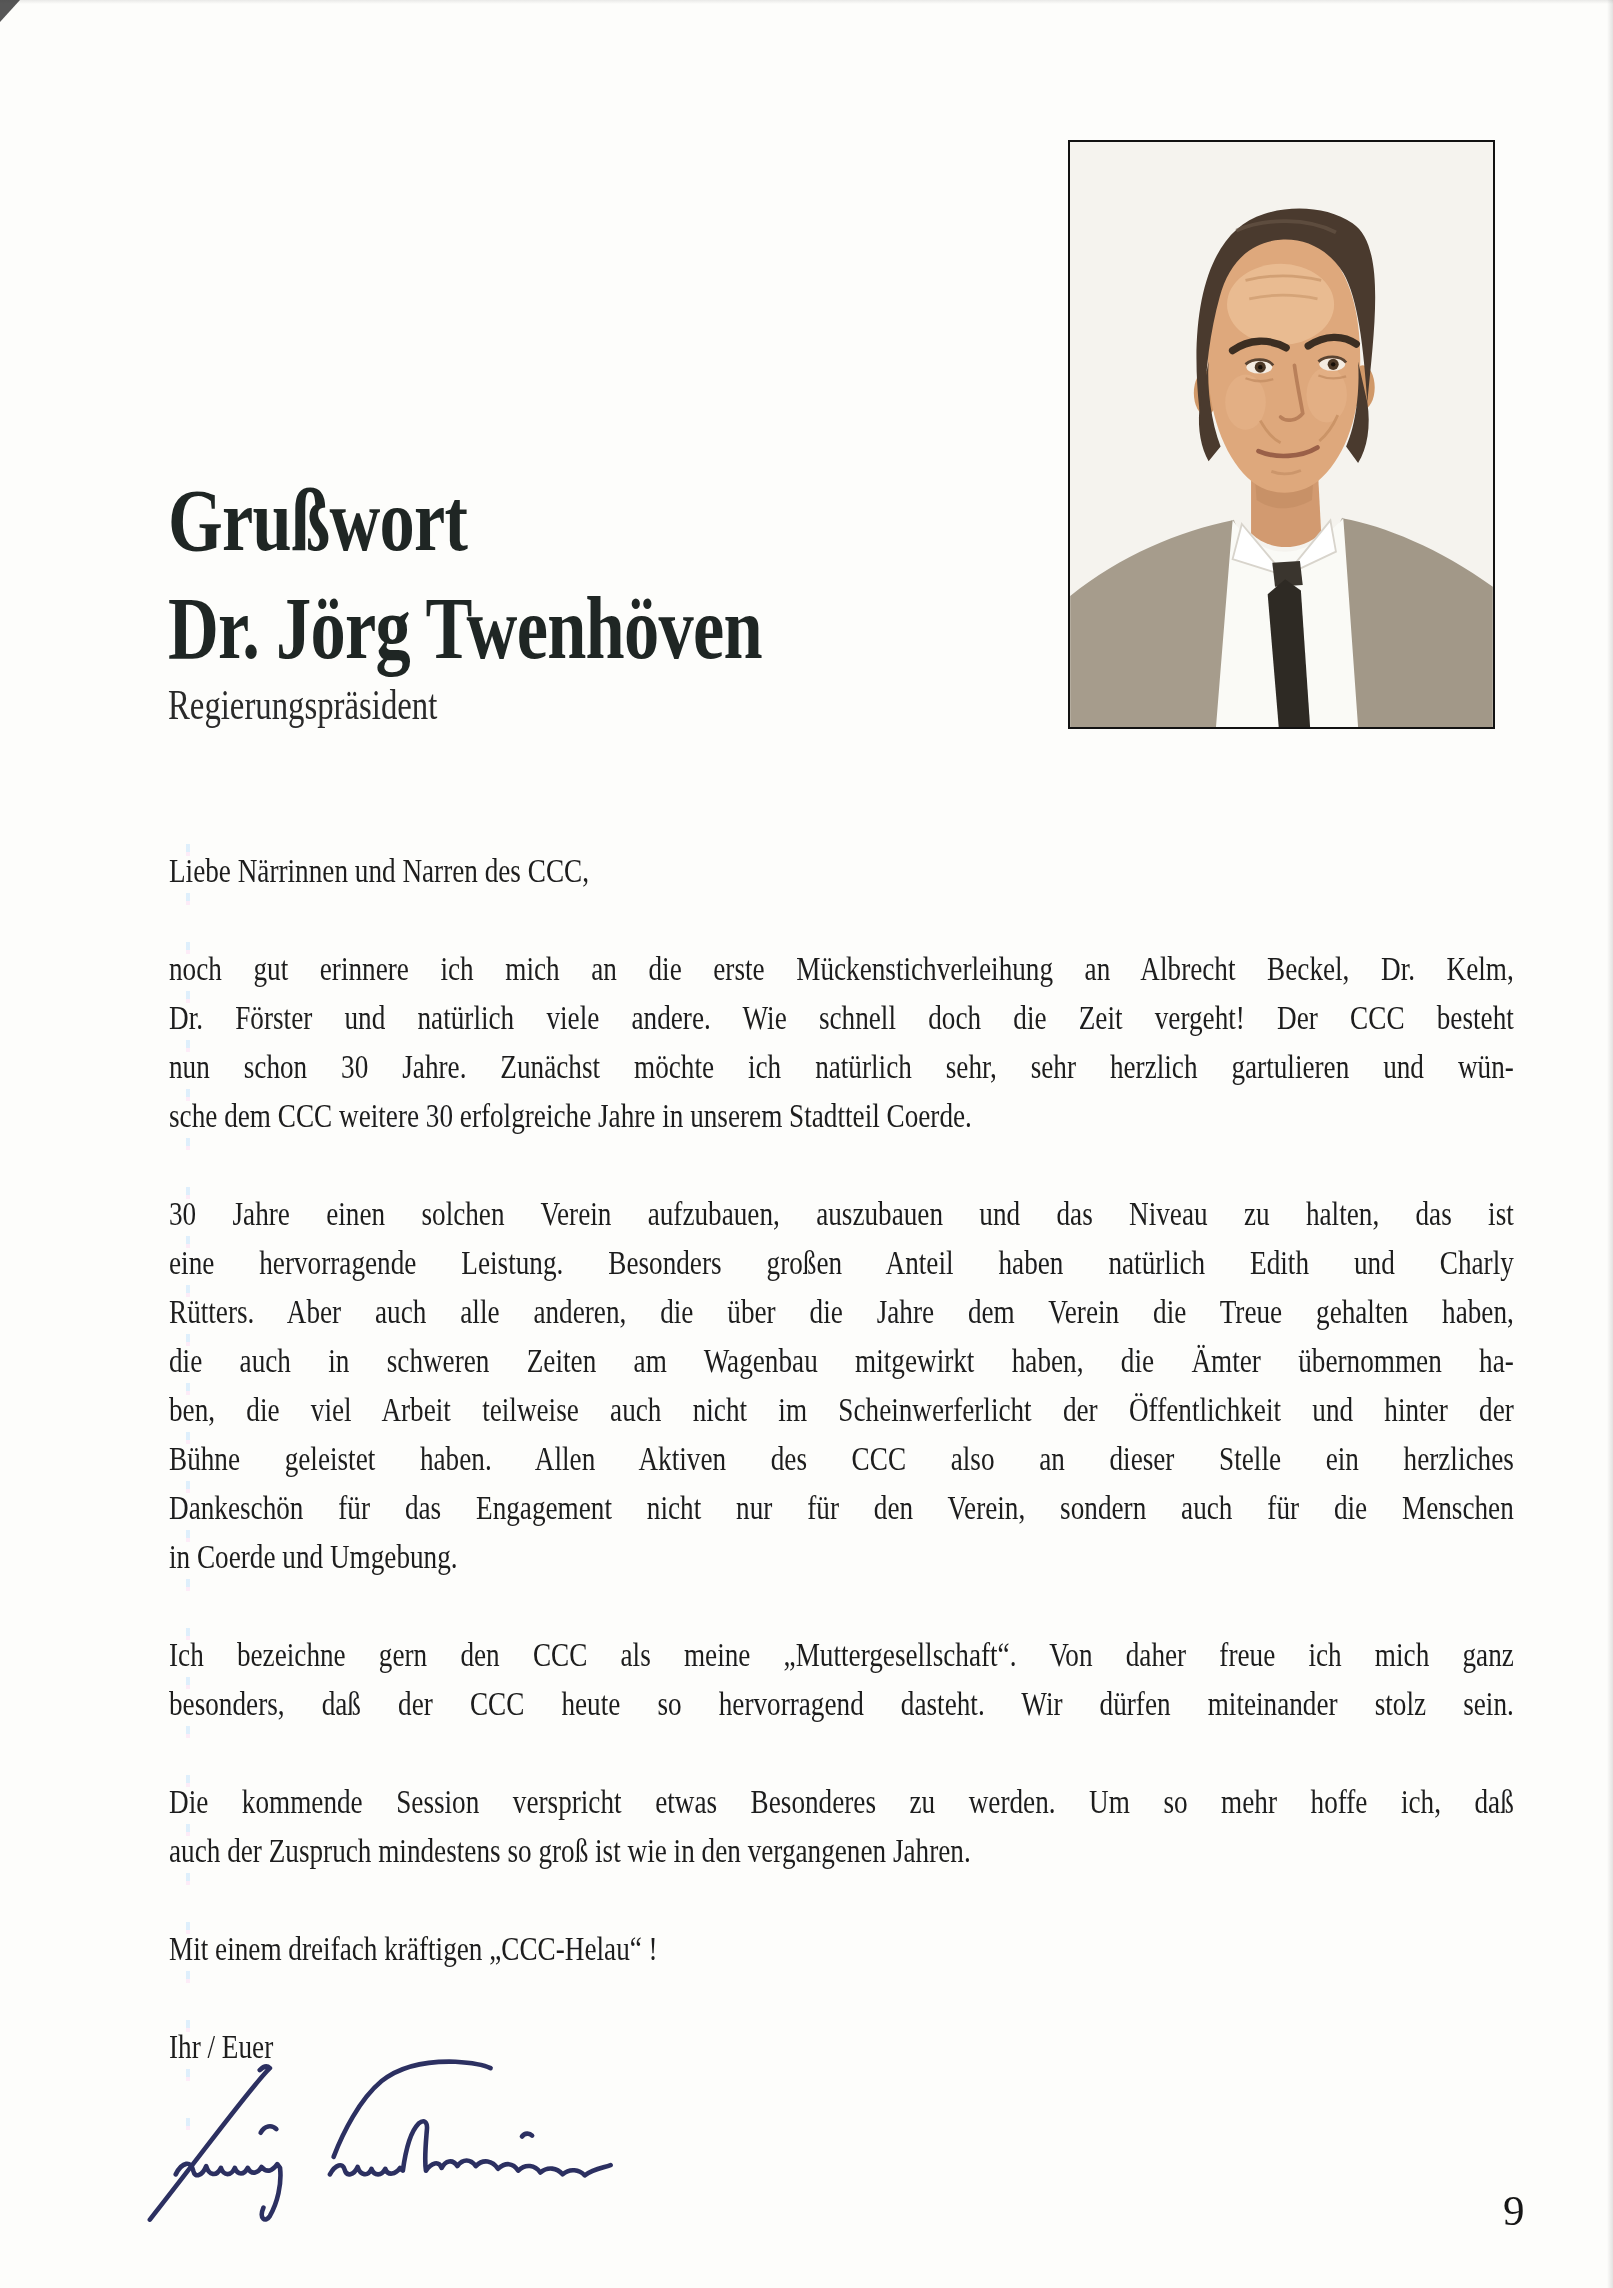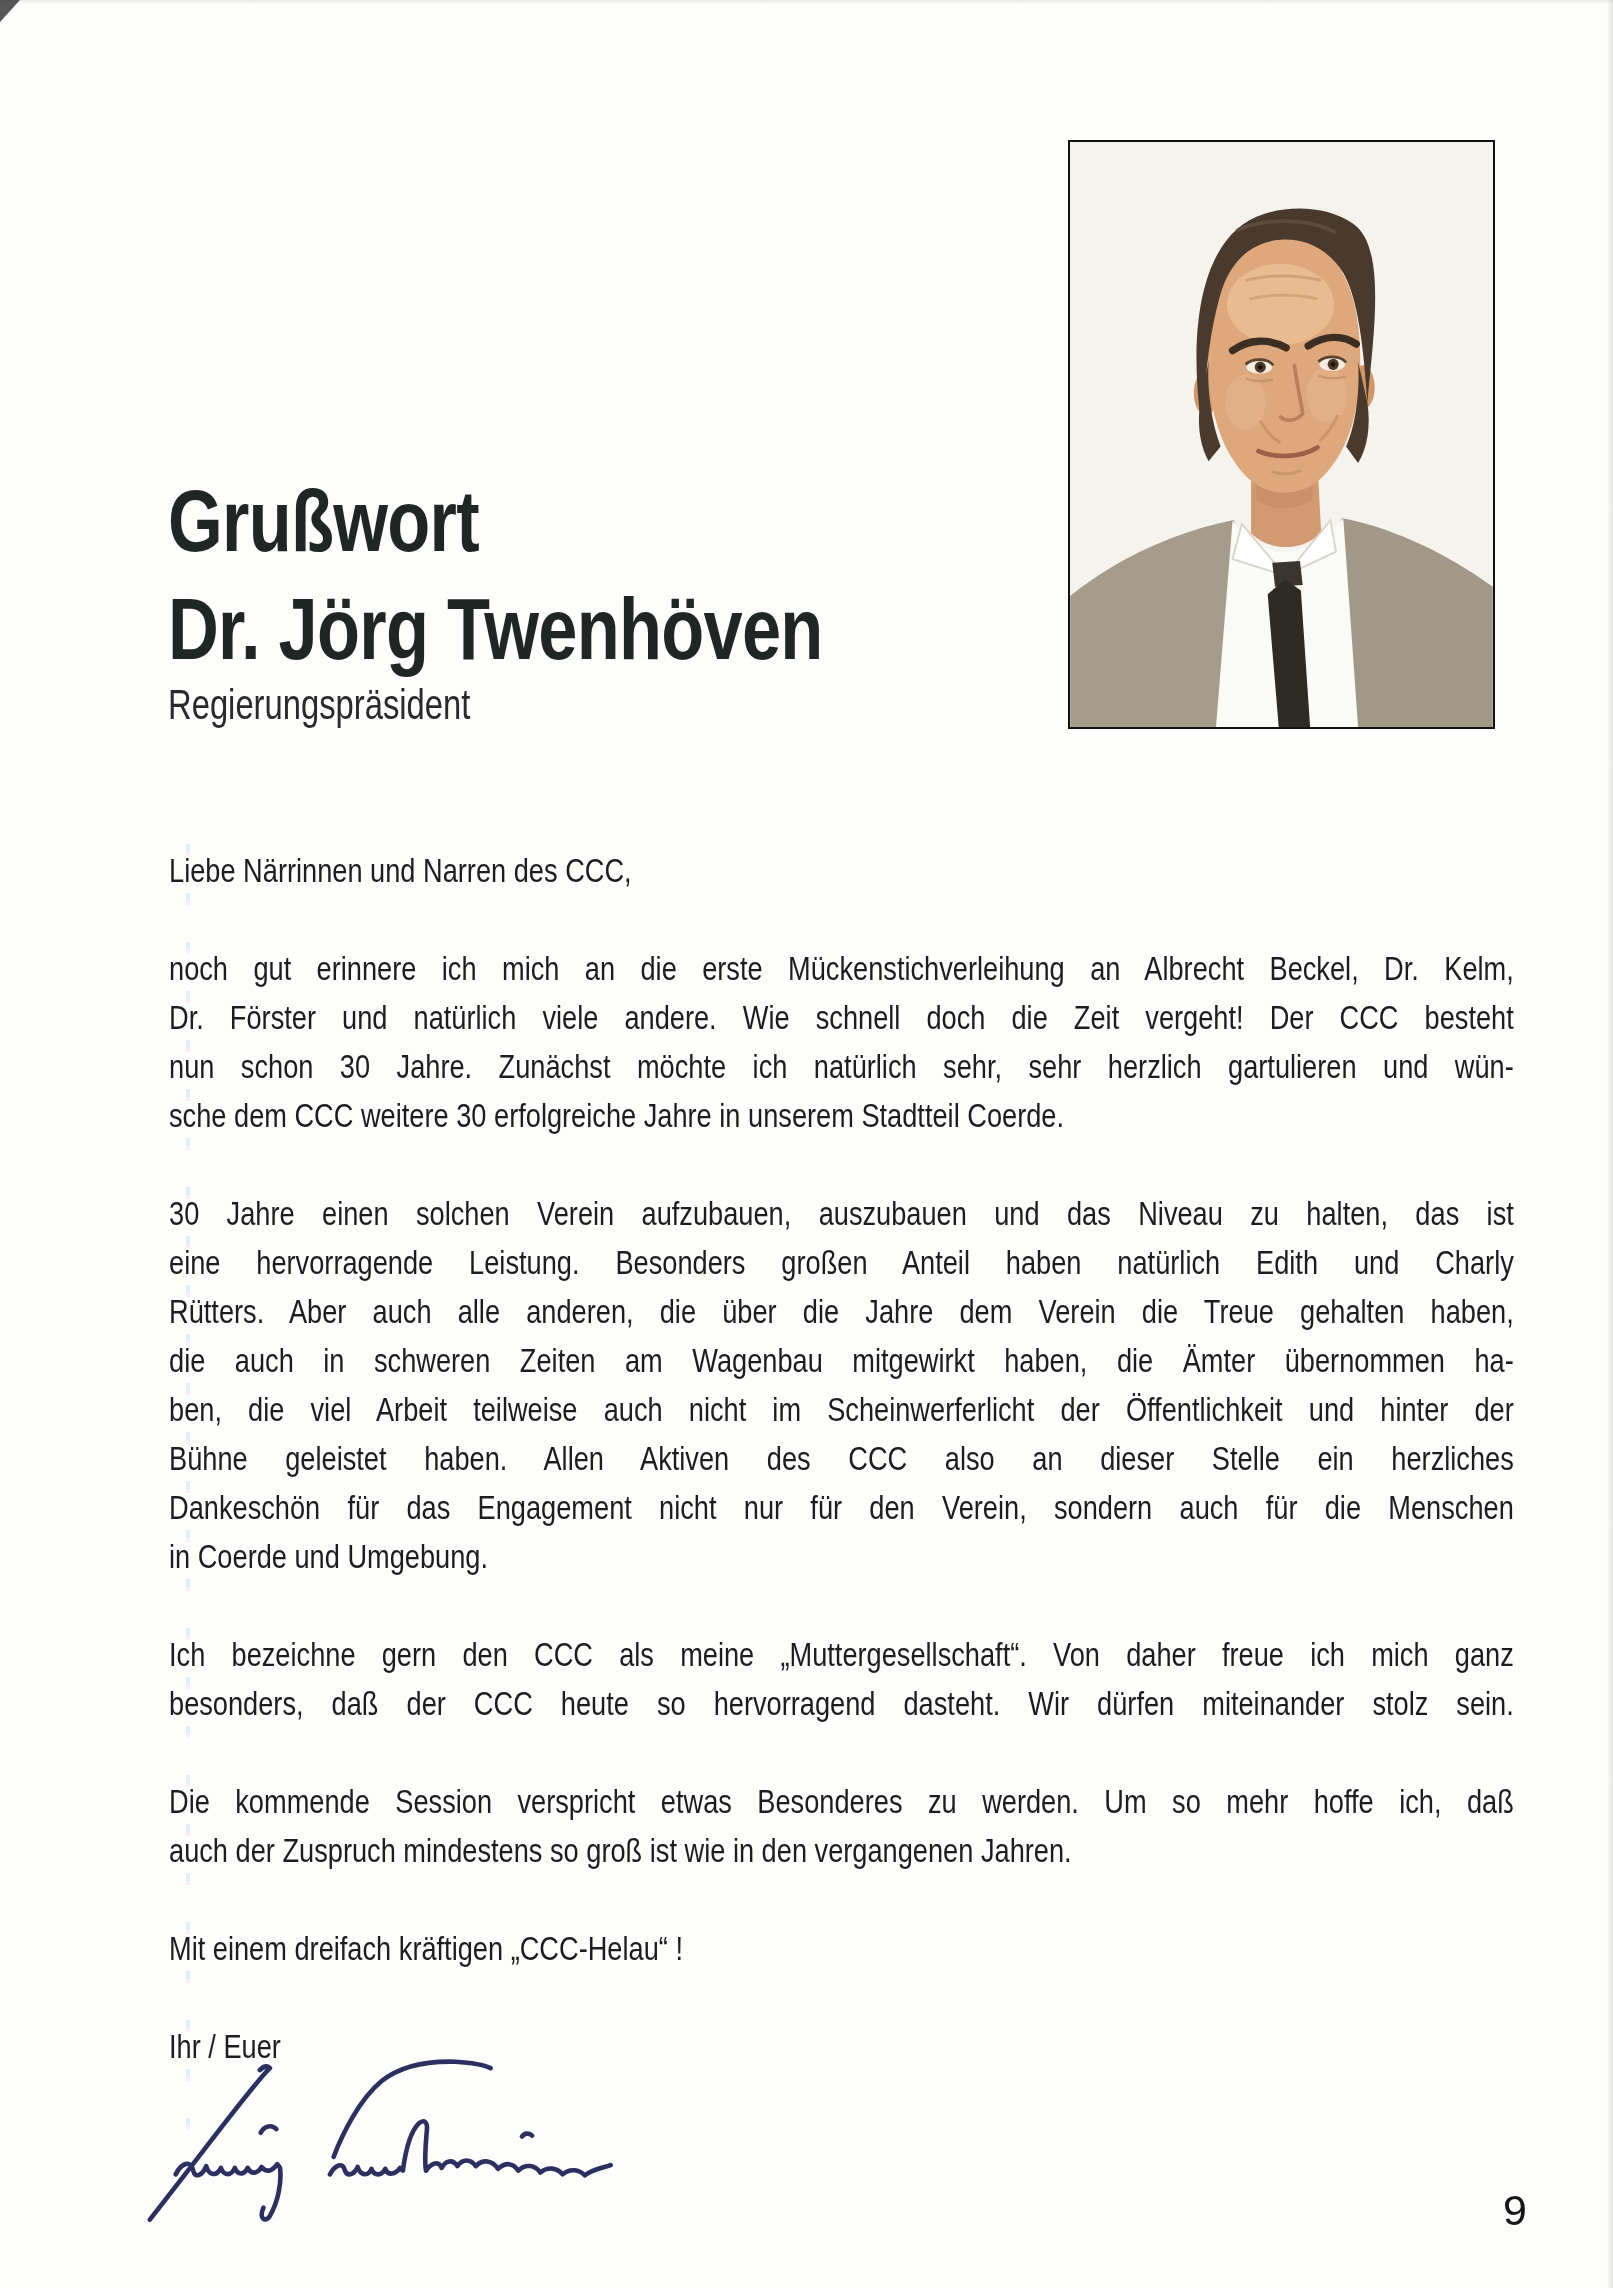--- a/index.html
+++ b/index.html
@@ -3,21 +3,21 @@
 <meta charset="utf-8">
 <style>
   html, body {
     margin: 0; padding: 0;
     width: 1613px; height: 2289px;
     background: #fdfdfb;
     font-family: "Liberation Sans", sans-serif;
     position: relative;
     overflow: hidden;
   }
-  .page { position: absolute; inset: 0; }
+  .page { position: absolute; inset: 0; font-family: Liberation Serif, serif; }
 
   
   .corner-mark {
     position: absolute; left: 0; top: 0;
     width: 0; height: 0;
     border-top: 22px solid #3a3a3a;
     border-right: 20px solid transparent;
     opacity: .85;
   }
   .edge-right {

